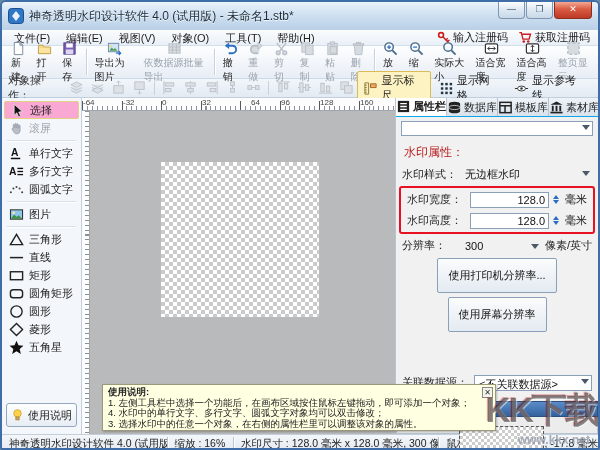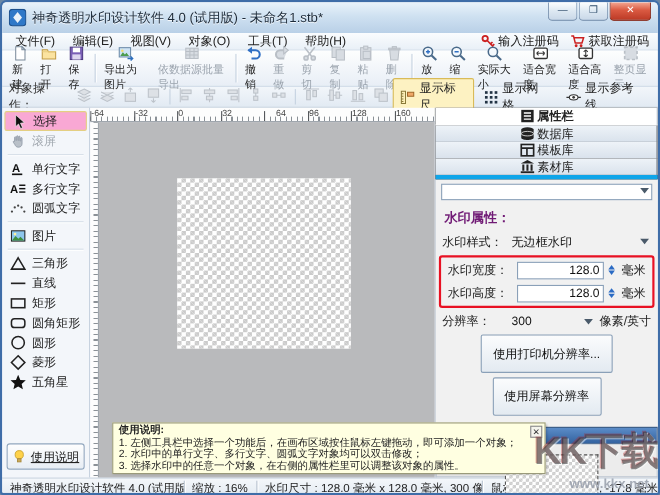--- a/index.html
+++ b/index.html
@@ -43,21 +43,21 @@
   .toggle.active{background:#fdf2c2;border:1px solid #d9bb58;border-radius:2px;}
   
   #main{display:flex;height:336px;}
   
   #toolpanel{width:80px;background:#f3f6fa;border-right:1px solid #c3cfdc;display:flex;flex-direction:column;padding-top:3px;}
   .tool{display:flex;align-items:center;gap:5px;height:18px;padding-left:7px;font-size:11px;color:#1c1c1c;}
   .tool.selected{background:#f9a8d4;border:1px solid #e4cf82;border-radius:2px;margin:0 2px;padding-left:5px;}
   .tool.disabled{color:#a0a7ae;}
   .tsep{height:1px;background:#d8e0e9;margin:3px 5px;box-shadow:0 1px 0 #fff;}
   #helpbtn{margin:auto 4px 7px 4px;height:24px;display:flex;align-items:center;gap:4px;justify-content:center;
-           background:linear-gradient(#fefefe,#e7edf4);border:1px solid #93a8bf;border-radius:3px;font-size:11px;color:#222;text-decoration:underline;}
+           background:linear-gradient(#fefefe,#e7edf4);border:1px solid #93a8bf;border-radius:3px;font-size:11px;color:#222;}
   
   #canvasregion{flex:1;display:flex;flex-direction:column;position:relative;min-width:0;}
   #hruler{height:13px;background:#fdfdfd;border-bottom:1px solid #9fa6ad;position:relative;overflow:hidden;}
   #hruler .minor{position:absolute;left:0;right:0;bottom:0;height:4px;
       background:repeating-linear-gradient(to right,#8a9096 0 1px,transparent 1px 4.94px);}
   .rlabel{position:absolute;top:0;font-size:8px;color:#444;transform:translateX(1px);}
   .rtick{position:absolute;bottom:0;width:1px;height:9px;background:#55585c;}
   #canvasbody{flex:1;display:flex;min-height:0;}
   #vruler{width:8px;background:#fdfdfd;border-right:1px solid #9fa6ad;
       background-image:repeating-linear-gradient(to bottom,#8a9096 0 1px,transparent 1px 4.94px);
@@ -68,27 +68,27 @@
                      linear-gradient(45deg,#cbcbcb 25%,transparent 25%,transparent 75%,#cbcbcb 75%);
     background-size:8px 8px;background-position:0 0,4px 4px;}
   
   #tooltip{position:absolute;left:100px;top:382px;width:394px;height:47px;background:#ffffe1;
      border:1px solid #9a9a7a;box-shadow:1px 1px 2px rgba(0,0,0,.25);padding:2px 14px 2px 5px;z-index:30;}
   #tooltip .tline{font-size:9.5px;line-height:10.5px;color:#222;white-space:nowrap;}
   #tipclose{position:absolute;right:2px;top:2px;width:11px;height:11px;border:1px solid #888;background:#f4f4ec;
      font-size:8px;line-height:9px;text-align:center;color:#333;}
   
   #rightpanel{width:203px;background:#f1f1f1;border-left:1px solid #b9c4d0;display:flex;flex-direction:column;font-size:11px;}
-  #rtabs{display:flex;background:#000000;border-bottom:4px solid #0ea5e9;flex-direction:column;}
+  #rtabs{display:flex;background:#0c4a6e;border-bottom:1px solid #0ea5e9;}
   .rtab{flex:1;display:flex;align-items:center;justify-content:center;gap:2px;height:18px;font-size:11px;color:#222;
         border-right:1px solid #b9c3cf;background:linear-gradient(#eef3f8,#d9e2ec);white-space:nowrap;}
   .rtab.active{background:#fff;font-weight:bold;border-bottom:1px solid #fff;}
   #topcombo{margin:4px 5px 2px 5px;height:15px;background:#fff;border:1px solid #8aa0b8;position:relative;}
   .combo-arrow{position:absolute;right:2px;top:3px;width:0;height:0;border:4px solid transparent;border-top:5px solid #4a5a6a;}
-  #proptitle{font-weight:bold;color:#701a75;padding:6px 0 3px 8px;font-size:12px;}
+  #proptitle{font-weight:normal;color:#b91c1c;padding:6px 0 3px 8px;font-size:12px;}
   .prow{display:flex;align-items:center;height:21px;padding:0 6px;}
   .plabel{width:63px;color:#222;flex:0 0 auto;}
   .pvalue-flat{flex:1;display:flex;align-items:center;position:relative;padding-right:12px;color:#111;}
   .pvalue-flat .combo-arrow{top:4px;}
   .pinput{flex:1;height:16px;background:#fff;border:1px solid #8aa0b8;text-align:right;
           padding:1px 3px;color:#111;font-size:11px;line-height:13px;}
   .spinner{width:11px;height:16px;display:flex;flex-direction:column;justify-content:center;align-items:center;gap:1px;margin-left:1px;}
   .spin-up{width:0;height:0;border:3px solid transparent;border-bottom:4px solid #2b6bc4;}
   .spin-dn{width:0;height:0;border:3px solid transparent;border-top:4px solid #2b6bc4;}
   .punit{margin-left:4px;color:#222;flex:0 0 auto;}
@@ -710,20 +710,27 @@
         <span class="pvalue-flat">
           <span>300</span>
           <span class="combo-arrow"></span>
         </span>
         <span class="punit">像素/英寸</span>
       </div>
 
       <button class="pbtn">使用打印机分辨率...</button>
       <button class="pbtn">使用屏幕分辨率</button>
 
+      <div class="prow" id="dsrow">
+        <span class="plabel" style="width:72px">关联数据源：</span>
+        <span class="dscombo">
+          <span>&lt;不关联数据源&gt;</span>
+          <span class="combo-arrow"></span>
+        </span>
+      </div>
 
       <div id="thumbheader">缩览图</div>
       <div id="thumbarea">
         <div id="thumbchecker"></div>
       </div>
     </div>
   </div>
 
   <div id="statusbar">
     <span class="ssec" style="width:172px">神奇透明水印设计软件 4.0 (试用版)</span>
@@ -732,21 +739,21 @@
     <span class="ssep"></span>
     <span class="ssec" style="width:214px">水印尺寸 : 128.0 毫米 x 128.0 毫米, 300 像素/英寸</span>
     <span class="ssep"></span>
     <span class="ssec">鼠标位置 : 64.4 毫米 , -17.8 毫米</span>
   </div>
 
   <div id="tooltip">
     <div class="tline" style="font-weight:bold">使用说明:</div>
     <div id="tiplines">
         <div class="tline">1. 左侧工具栏中选择一个功能后，在画布区域按住鼠标左键拖动，即可添加一个对象；</div>
-        <div class="tline">2. 水印中的单行文字、多行文字、圆弧文字对象均可以双击修改；</div>
+        <div class="tline">4. 水印中的单行文字、多行文字、圆弧文字对象均可以双击修改；</div>
         <div class="tline">3. 选择水印中的任意一个对象，在右侧的属性栏里可以调整该对象的属性。</div>
       </div>
     <div id="tipclose">✕</div>
   </div>
 
   <div id="sitelogo">KK下载</div>
   <div id="siteurl">www.kkx.net</div>
 </div>
 
 </body></html>

